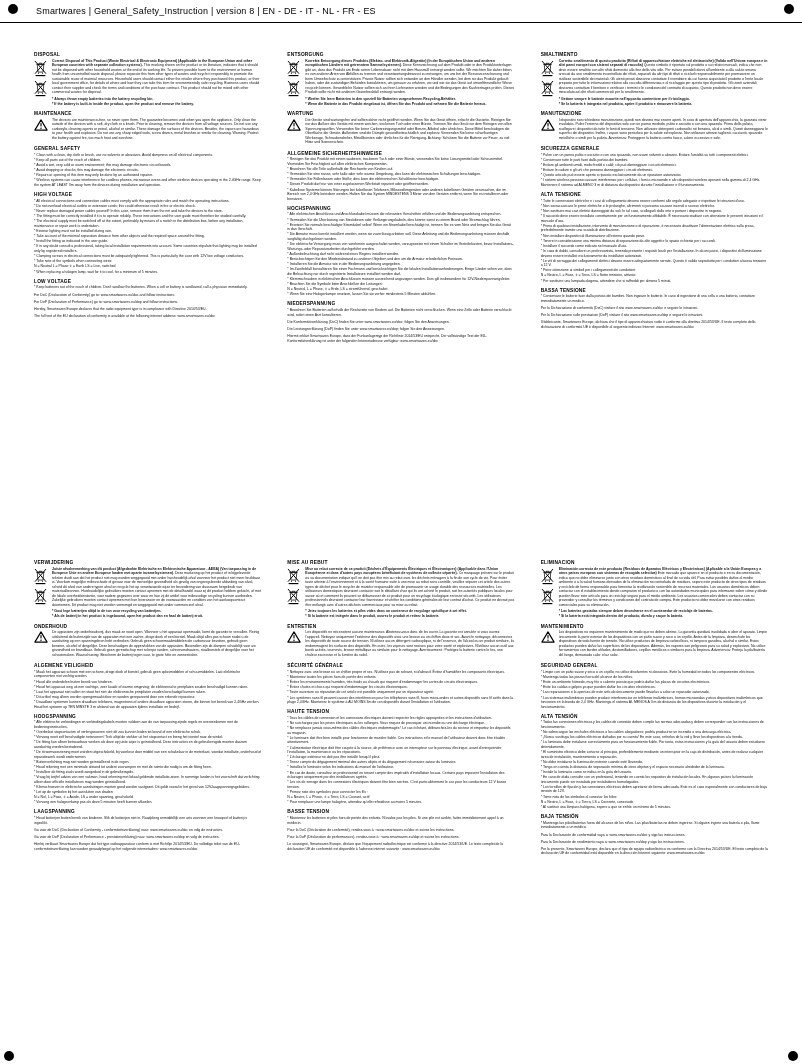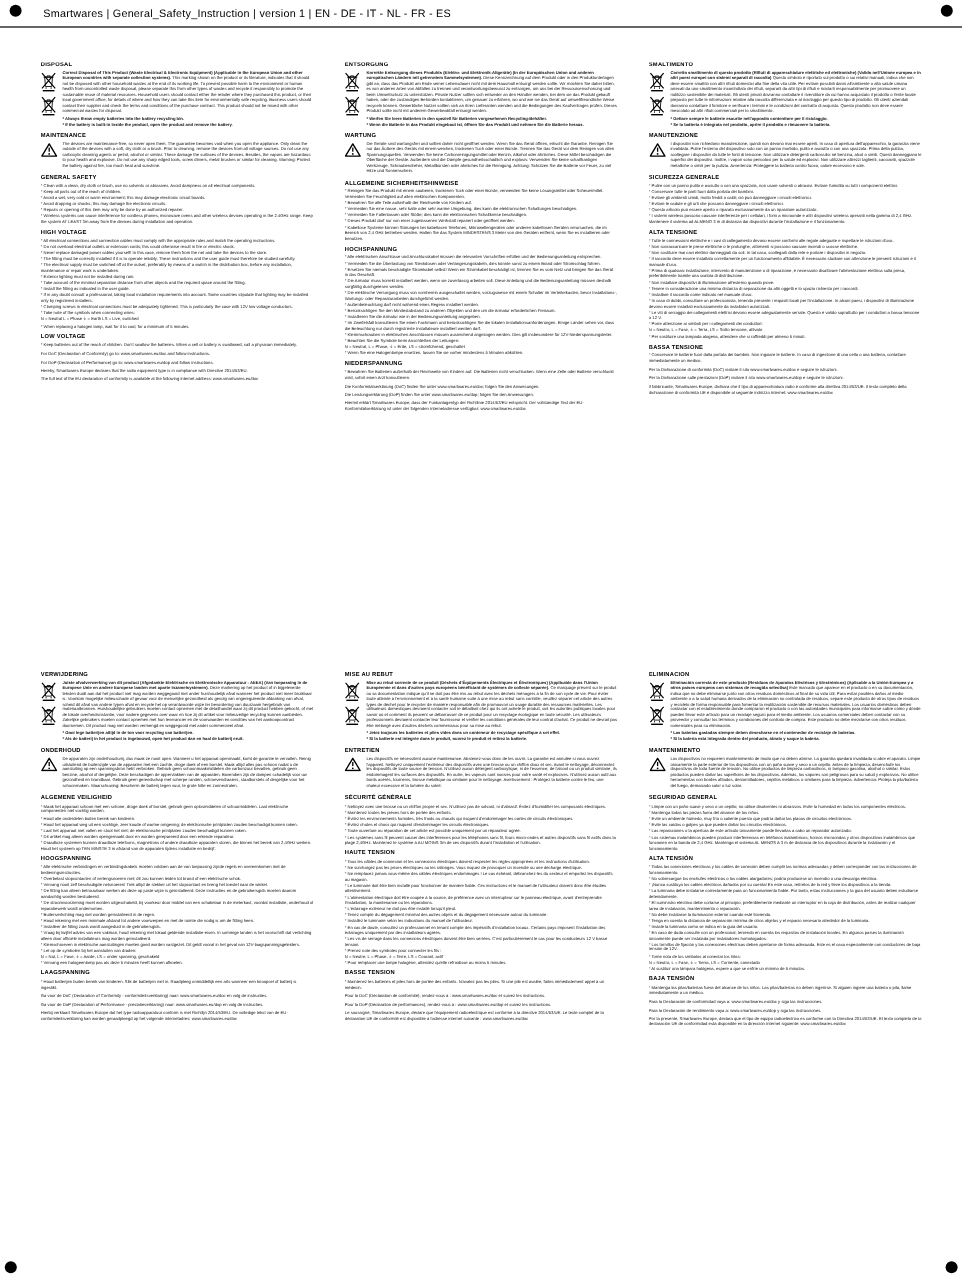--- a/index.html
+++ b/index.html
@@ -34,21 +34,21 @@
   b{font-weight:bold;}
 </style>
 </head>
 <body>
 
 <span class="reg-mark reg-tl"></span>
 <span class="reg-mark reg-tr"></span>
 <span class="reg-mark reg-bl"></span>
 <span class="reg-mark reg-br"></span>
 
-<div class="masthead">Smartwares | General_Safety_Instruction | version 1 | EN - DE - IT - NL - FR - ES</div>
+<div class="masthead">Smartwares | General_Safety_Instruction | version 8 | EN - DE - IT - NL - FR - ES</div>
 <div class="head-rule"></div>
 
 <main class="content" id="grid">
     <section class="block">
       <h3 class="sec-title">DISPOSAL</h3>
       <div class="sec-row">
         <div class="icon-col">
           <span class="icon"><svg width="13" height="17" viewBox="0 0 20 26">
               <g fill="none" stroke="#000" stroke-width="1.1">
                 <path d="M5 6.5 h10 l-1 12 h-8 z"></path>

